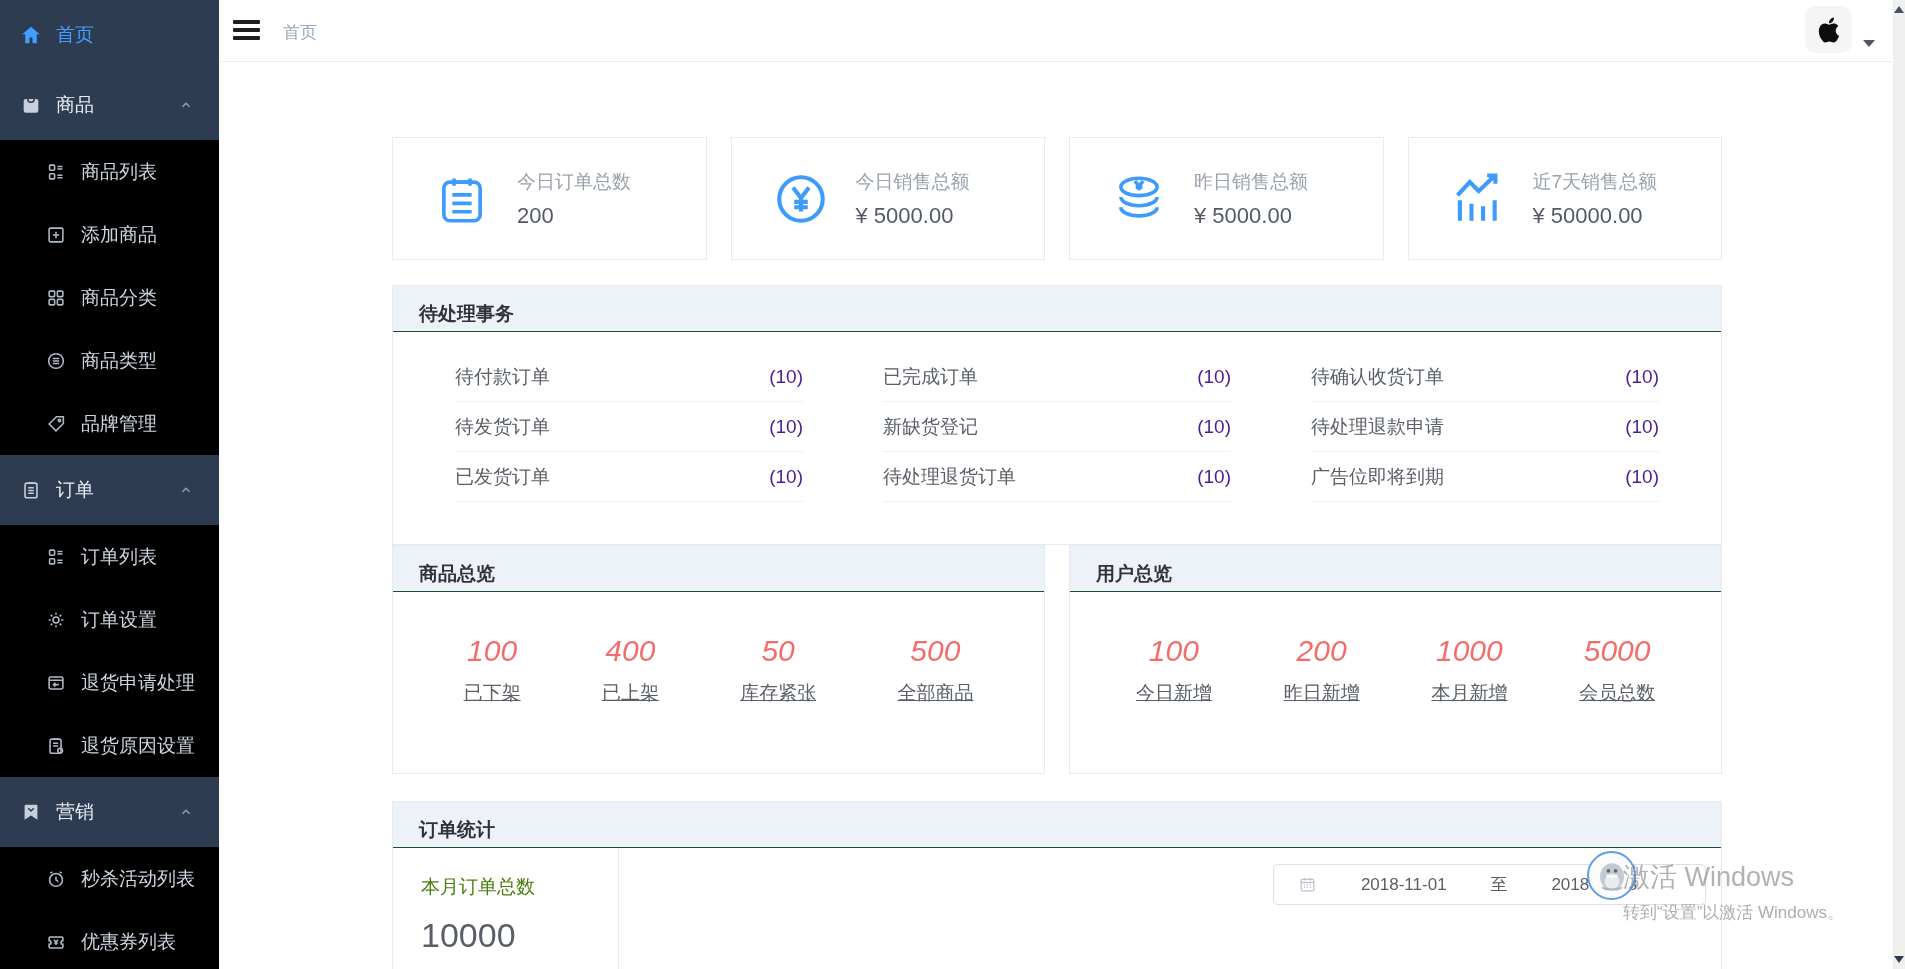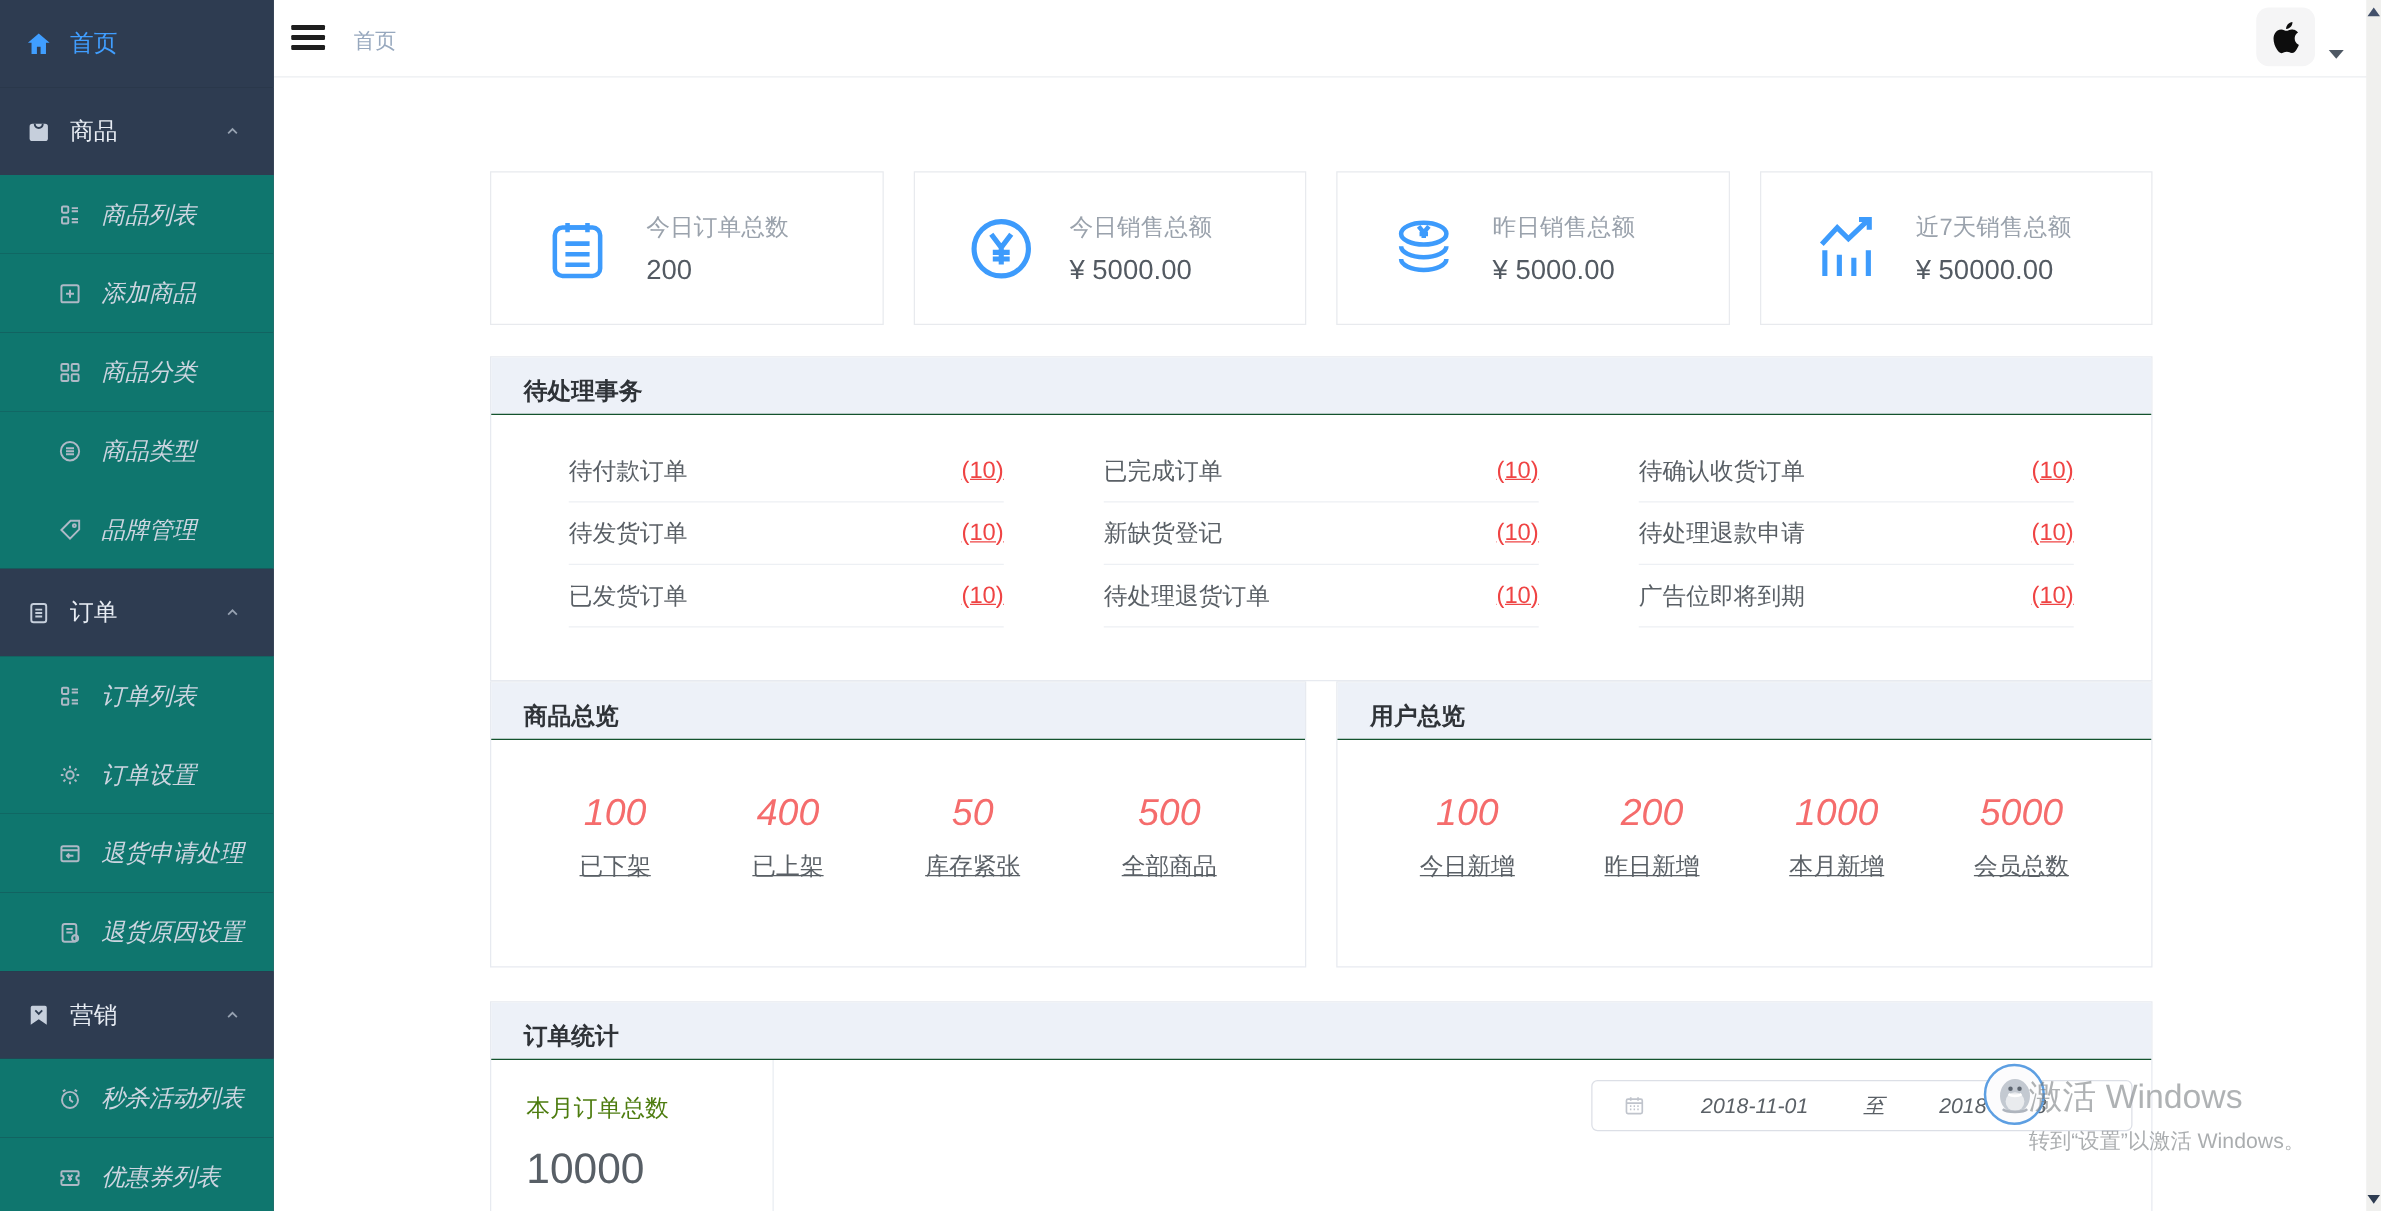--- a/index.html
+++ b/index.html
@@ -9,21 +9,21 @@
     font-family:"Liberation Sans","DejaVu Sans",sans-serif;
     -webkit-font-smoothing:antialiased;
   }
   svg { display:block; }
 
   
   .sidebar { position:absolute; left:0; top:0; width:219px; height:969px; background:#1f2d3d; z-index:3; }
   .menu-row { display:flex; align-items:center; cursor:pointer; position:relative; }
   .menu-row.group { height:70px; background:#2e3c51; padding-left:20px; color:#e8edf4; font-size:19px; }
   .menu-row.home  { color:#409eff; }
-  .menu-row.sub   { height:63px; background:#0f766e; padding-left:45px; color:#cdd5e0; font-size:19px;font-style:italic; }
+  .menu-row.sub   { height:63px; background:#000000; padding-left:45px; color:#cdd5e0; font-size:19px; }
   .micon { width:22px; height:22px; margin-right:14px; color:#c6cfdc; flex:none; }
   .menu-row.home .micon { color:#409eff; }
   .menu-row.sub .micon { color:#aeb9c6; }
   .micon svg { width:22px; height:22px; }
   .chev { position:absolute; right:26px; top:50%; transform:translateY(-50%); width:14px; height:14px; color:#97a2b1; }
   .chev svg { width:14px; height:14px; }
 
   
   .header { position:absolute; left:219px; top:0; right:0; height:62px; background:#fff; border-bottom:1px solid #eceef1; z-index:2; }
   .hamburger { position:absolute; left:14px; top:20px; width:27px; height:22px; cursor:pointer; }
@@ -44,35 +44,35 @@
   .card-label { font-size:19px; color:#9aa2ac; margin-bottom:8px; }
   .card-value { font-size:22px; color:#535a62; }
 
   .panel { border:1px solid #e7eaf0; background:#fff; }
   .panel-header { height:46px; line-height:55px; background:#edf1f8; border-bottom:1px solid #14532d; padding-left:26px; font-size:19px; font-weight:bold; color:#2f3338; }
 
   .todo-panel { margin-top:25px; height:260px; }
   .todo-body { display:flex; gap:80px; padding:20px 62px 0; }
   .todo-col { flex:1; }
   .todo-row { display:flex; justify-content:space-between; align-items:center; height:50px; border-bottom:1px solid #edf0f4; font-size:19px; color:#5a6066; cursor:pointer; }
-  .todo-count { color:#ef4444;text-decoration:underline; }
+  .todo-count { color:#4c1d95; }
 
   .overview-row { display:flex; gap:24px; }
   .ov-panel { flex:1; height:229px; }
   .ov-body { display:flex; justify-content:space-around; padding:42px 30px 0; }
   .ov-stat { text-align:center; }
   .ov-num { font-size:30px; color:#f56c6c;font-style:italic; }
   .ov-label { font-size:19px; color:#5a6066; margin-top:12px;text-decoration:underline; }
 
   .order-panel { margin-top:27px; height:230px; }
   .order-body { position:relative; height:173px; }
   .order-cell { position:absolute; left:0; top:0; bottom:0; width:226px; border-right:1px solid #e9edf2; padding:26px 0 0 28px; }
   .metric-label { font-size:19px; color:#4d7c0f; }
   .metric-value { font-size:34px; color:#585f66; margin-top:16px; }
-  .date-picker { position:absolute; right:15px; top:16px; width:433px; height:41px; border:1px solid #dcdfe6; border-radius:5px; background:#fff; display:flex; align-items:center; padding:0 24px; cursor:pointer;font-style:italic; }
+  .date-picker { position:absolute; right:15px; top:16px; width:433px; height:41px; border:1px solid #dcdfe6; border-radius:5px; background:#fff; display:flex; align-items:center; padding:0 24px; cursor:pointer; }
   .dp-icon { width:19px; height:19px; color:#c0c4cc; flex:none; }
   .dp-icon svg { width:19px; height:19px; }
   .dp-date { flex:1; text-align:center; font-size:17px; color:#5a6066; }
   .dp-sep { font-size:17px; color:#5a6066; }
 
   
   .penguin { position:absolute; left:1587px; top:851px; width:49px; height:49px; border-radius:50%; border:2px solid #5d9fe2; background:#fcfcfd; display:flex; align-items:center; justify-content:center; z-index:6; cursor:pointer; }
   .penguin svg { width:36px; height:36px; }
   .watermark { position:absolute; left:1623px; top:859px; z-index:7; pointer-events:none; }
   .wm1 { font-size:27px; color:rgba(118,122,126,0.58); }

